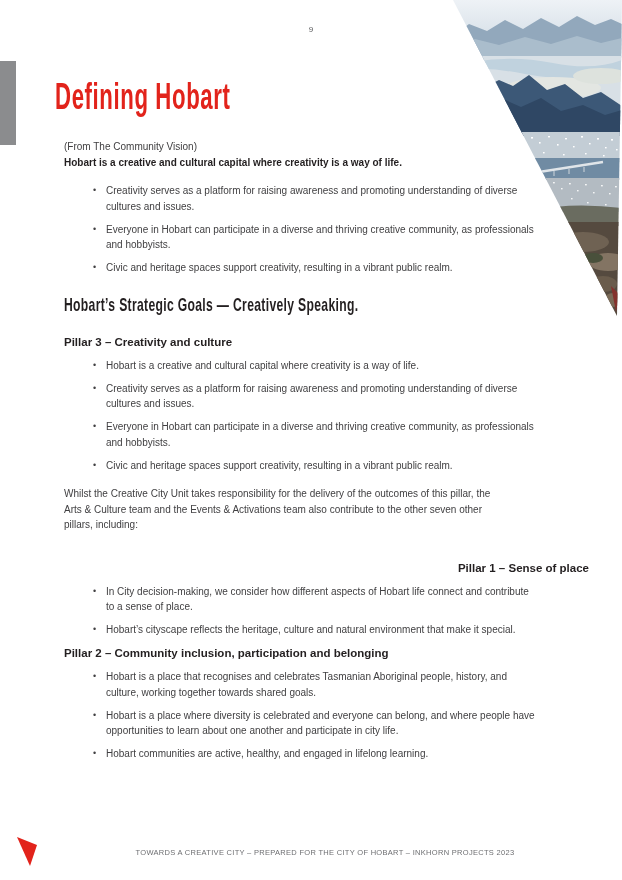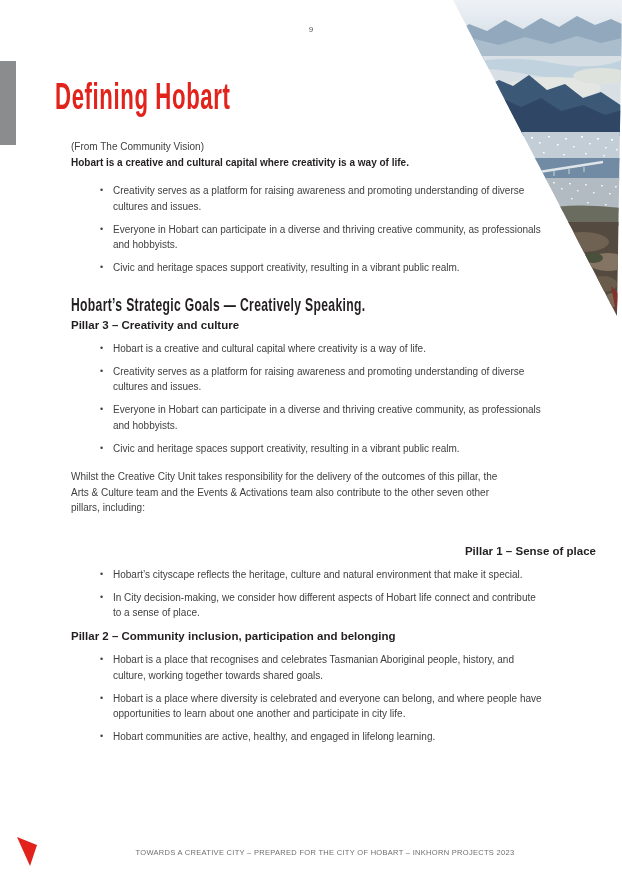--- a/index.html
+++ b/index.html
@@ -20,21 +20,21 @@
     font-size:8px;color:#58595b;
   }
   .gray-bar{position:absolute;left:0;top:61px;width:16px;height:84px;background:var(--bar);}
   .photo{position:absolute;top:0;right:0;width:169px;height:316px;}
   .title{
     position:absolute;left:55px;top:79px;margin:0;
     font-size:37px;font-weight:bold;color:var(--accent);
     letter-spacing:1px;white-space:pre;
     transform:scaleX(.6);transform-origin:left top;line-height:36px;
   }
-  .content{position:absolute;left:71px;top:139px;width:525px;}
+  .content{position:absolute;left:64px;top:139px;width:525px;}
   .content p,.content h2,.content h3,.content ul,.content li{margin:0;padding:0;}
   .note{margin-left:26px;font-size:10px;line-height:15.5px;color:var(--body);}
   .lead{margin:9px 0 0 26px;font-size:10px;line-height:15.5px;font-weight:bold;color:var(--heading);}
   ul.bullets{list-style:none;margin-top:8px;}
   ul.bullets.first{margin-top:13px;}
   ul.bullets li{
     position:relative;padding-left:42px;margin-bottom:7.5px;
     font-size:10px;line-height:15.5px;white-space:pre-line;color:var(--body);
   }
   ul.bullets li::before{
@@ -43,21 +43,21 @@
   }
   h2.display{
     margin-top:17px;font-size:19px;line-height:24px;font-weight:bold;color:var(--heading);
     letter-spacing:.5px;white-space:pre;
     transform:scaleX(.64);transform-origin:left center;
   }
   .para{margin-left:26px;font-size:10px;line-height:15.5px;white-space:pre-line;color:var(--body);}
   .para.intro{margin-top:17px;}
   .para.transition{margin-top:13px;}
   h3.pillar{font-size:11.5px;line-height:16px;font-weight:bold;color:var(--heading);}
-  h3.h3-p3{}
+  h3.h3-p3{margin-top:17px;}
   h3.h3-p1{margin-top:27px;text-align:right;}
   h3.h3-p2{margin-top:1px;}
   .footer{
     position:absolute;left:0;right:0;top:848px;text-align:center;
     font-size:7.5px;letter-spacing:.3px;color:var(--muted);margin-left:28px;
   }
   .red-wedge{position:absolute;left:16px;top:836px;}
 </style>
 </head>
 <body>
@@ -162,23 +162,23 @@
 and hobbyists.</li>
       <li>Civic and heritage spaces support creativity, resulting in a vibrant public realm.</li>
     </ul>
 
     <p class="para transition">Whilst the Creative City Unit takes responsibility for the delivery of the outcomes of this pillar, the
 Arts &amp; Culture team and the Events &amp; Activations team also contribute to the other seven other
 pillars, including:</p>
 
     <h3 class="pillar h3-p1">Pillar 1 – Sense of place</h3>
     <ul class="bullets">
-      <li>Hobart’s cityscape reflects the heritage, culture and natural environment that make it special.</li>
       <li>In City decision-making, we consider how different aspects of Hobart life connect and contribute
 to a sense of place.</li>
+      <li>Hobart’s cityscape reflects the heritage, culture and natural environment that make it special.</li>
     </ul>
 
     <h3 class="pillar h3-p2">Pillar 2 – Community inclusion, participation and belonging</h3>
     <ul class="bullets">
       <li>Hobart is a place that recognises and celebrates Tasmanian Aboriginal people, history, and
 culture, working together towards shared goals.</li>
       <li>Hobart is a place where diversity is celebrated and everyone can belong, and where people have
 opportunities to learn about one another and participate in city life.</li>
       <li>Hobart communities are active, healthy, and engaged in lifelong learning.</li>
     </ul>

